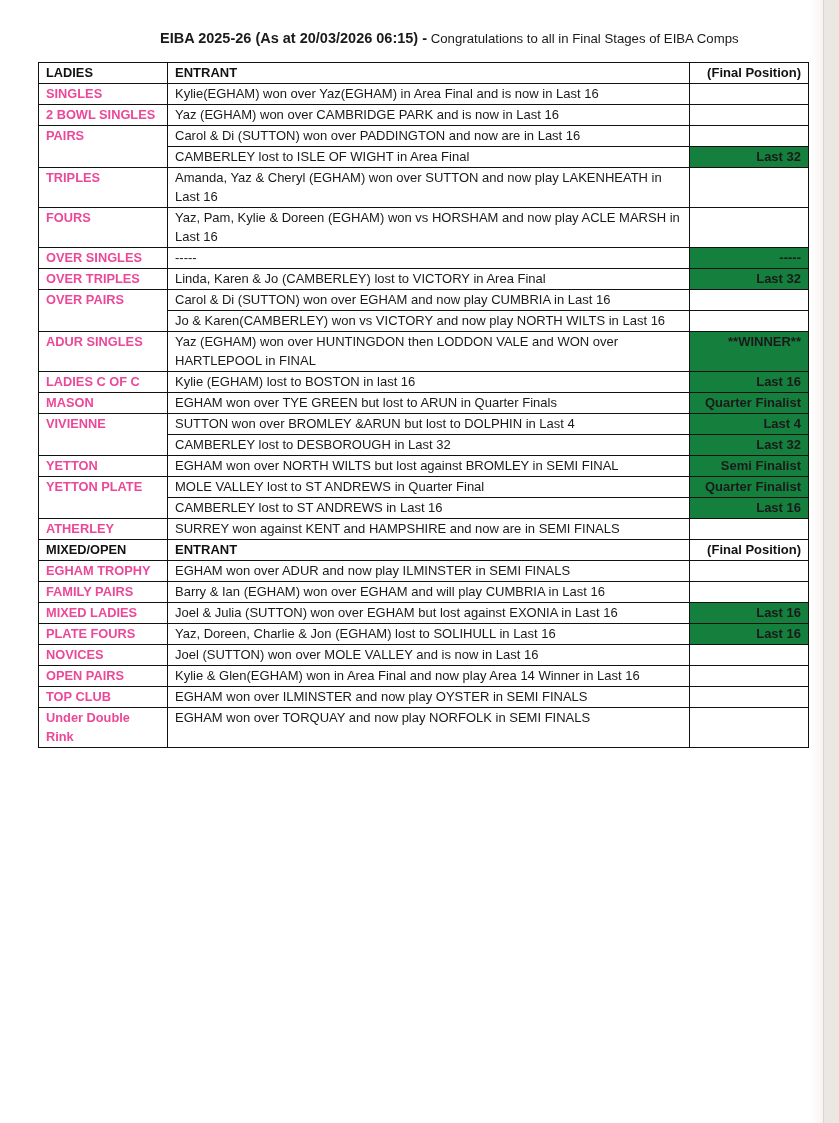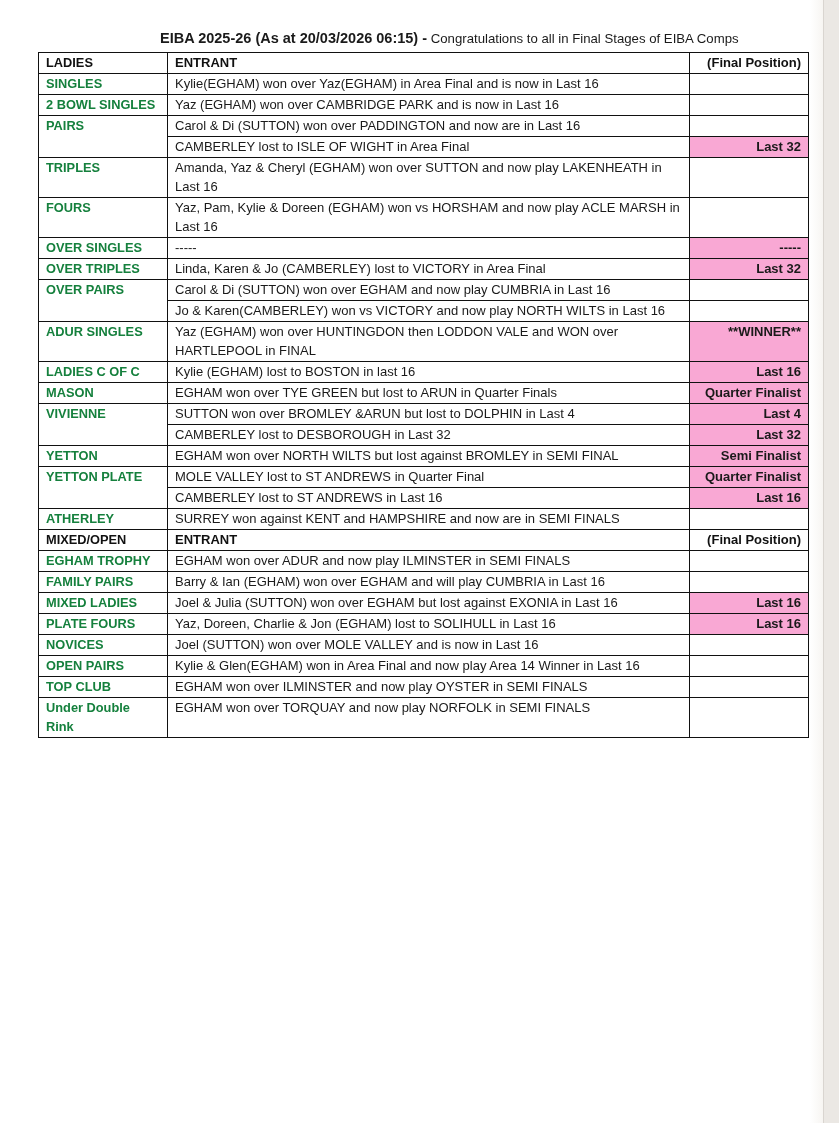--- a/index.html
+++ b/index.html
@@ -15,30 +15,30 @@
     position: absolute; left: 810px; top: 0; width: 13px; height: 1123px;
     background: linear-gradient(to right, #ffffff, #f7f5f2);
   }
   .title {
     position: absolute; left: 160px; top: 29px; white-space: nowrap;
     font-size: 14px; line-height: 18px;
   }
   .title .bold { font-weight: bold; font-size: 14.5px; }
   .title .rest { font-size: 13.2px; }
   table.results {
-    position: absolute; left: 38px; top: 52px; width: 769px;
+    position: absolute; left: 38px; top: 62px; width: 769px;
     border-collapse: collapse; table-layout: fixed; font-size: 13px;
   }
   table.results td {
     border: 1.5px solid #111; padding: 0 7px; vertical-align: top; line-height: 19px;
   }
-  td.comp { width: 114px; color: #15803d; font-weight: bold; font-size: 12.8px; padding-top: 7px; padding-bottom: 7px; }
+  td.comp { width: 114px; color: #ec4899; font-weight: bold; font-size: 12.8px; padding-top: 7px; padding-bottom: 7px; }
   td.entrant { width: 507px; padding-top: 7px; padding-bottom: 6px; }
   td.pos { width: 104px; text-align: right; font-weight: bold; padding-top: 7px; padding-bottom: 6px; }
-  td.pos.green { background: #f9a8d4; }
+  td.pos.green { background: #15803d; }
   tr.header td { color: #111; font-weight: bold; }
   tr.header td.pos { font-weight: bold; }
   tr.row-1 td { height: 20px; }
   tr.row-2 td { height: 39px; }
 </style>
 </head>
 <body>
 
 <div class="right-gutter-fade"></div>
 <div class="right-gutter"></div>

